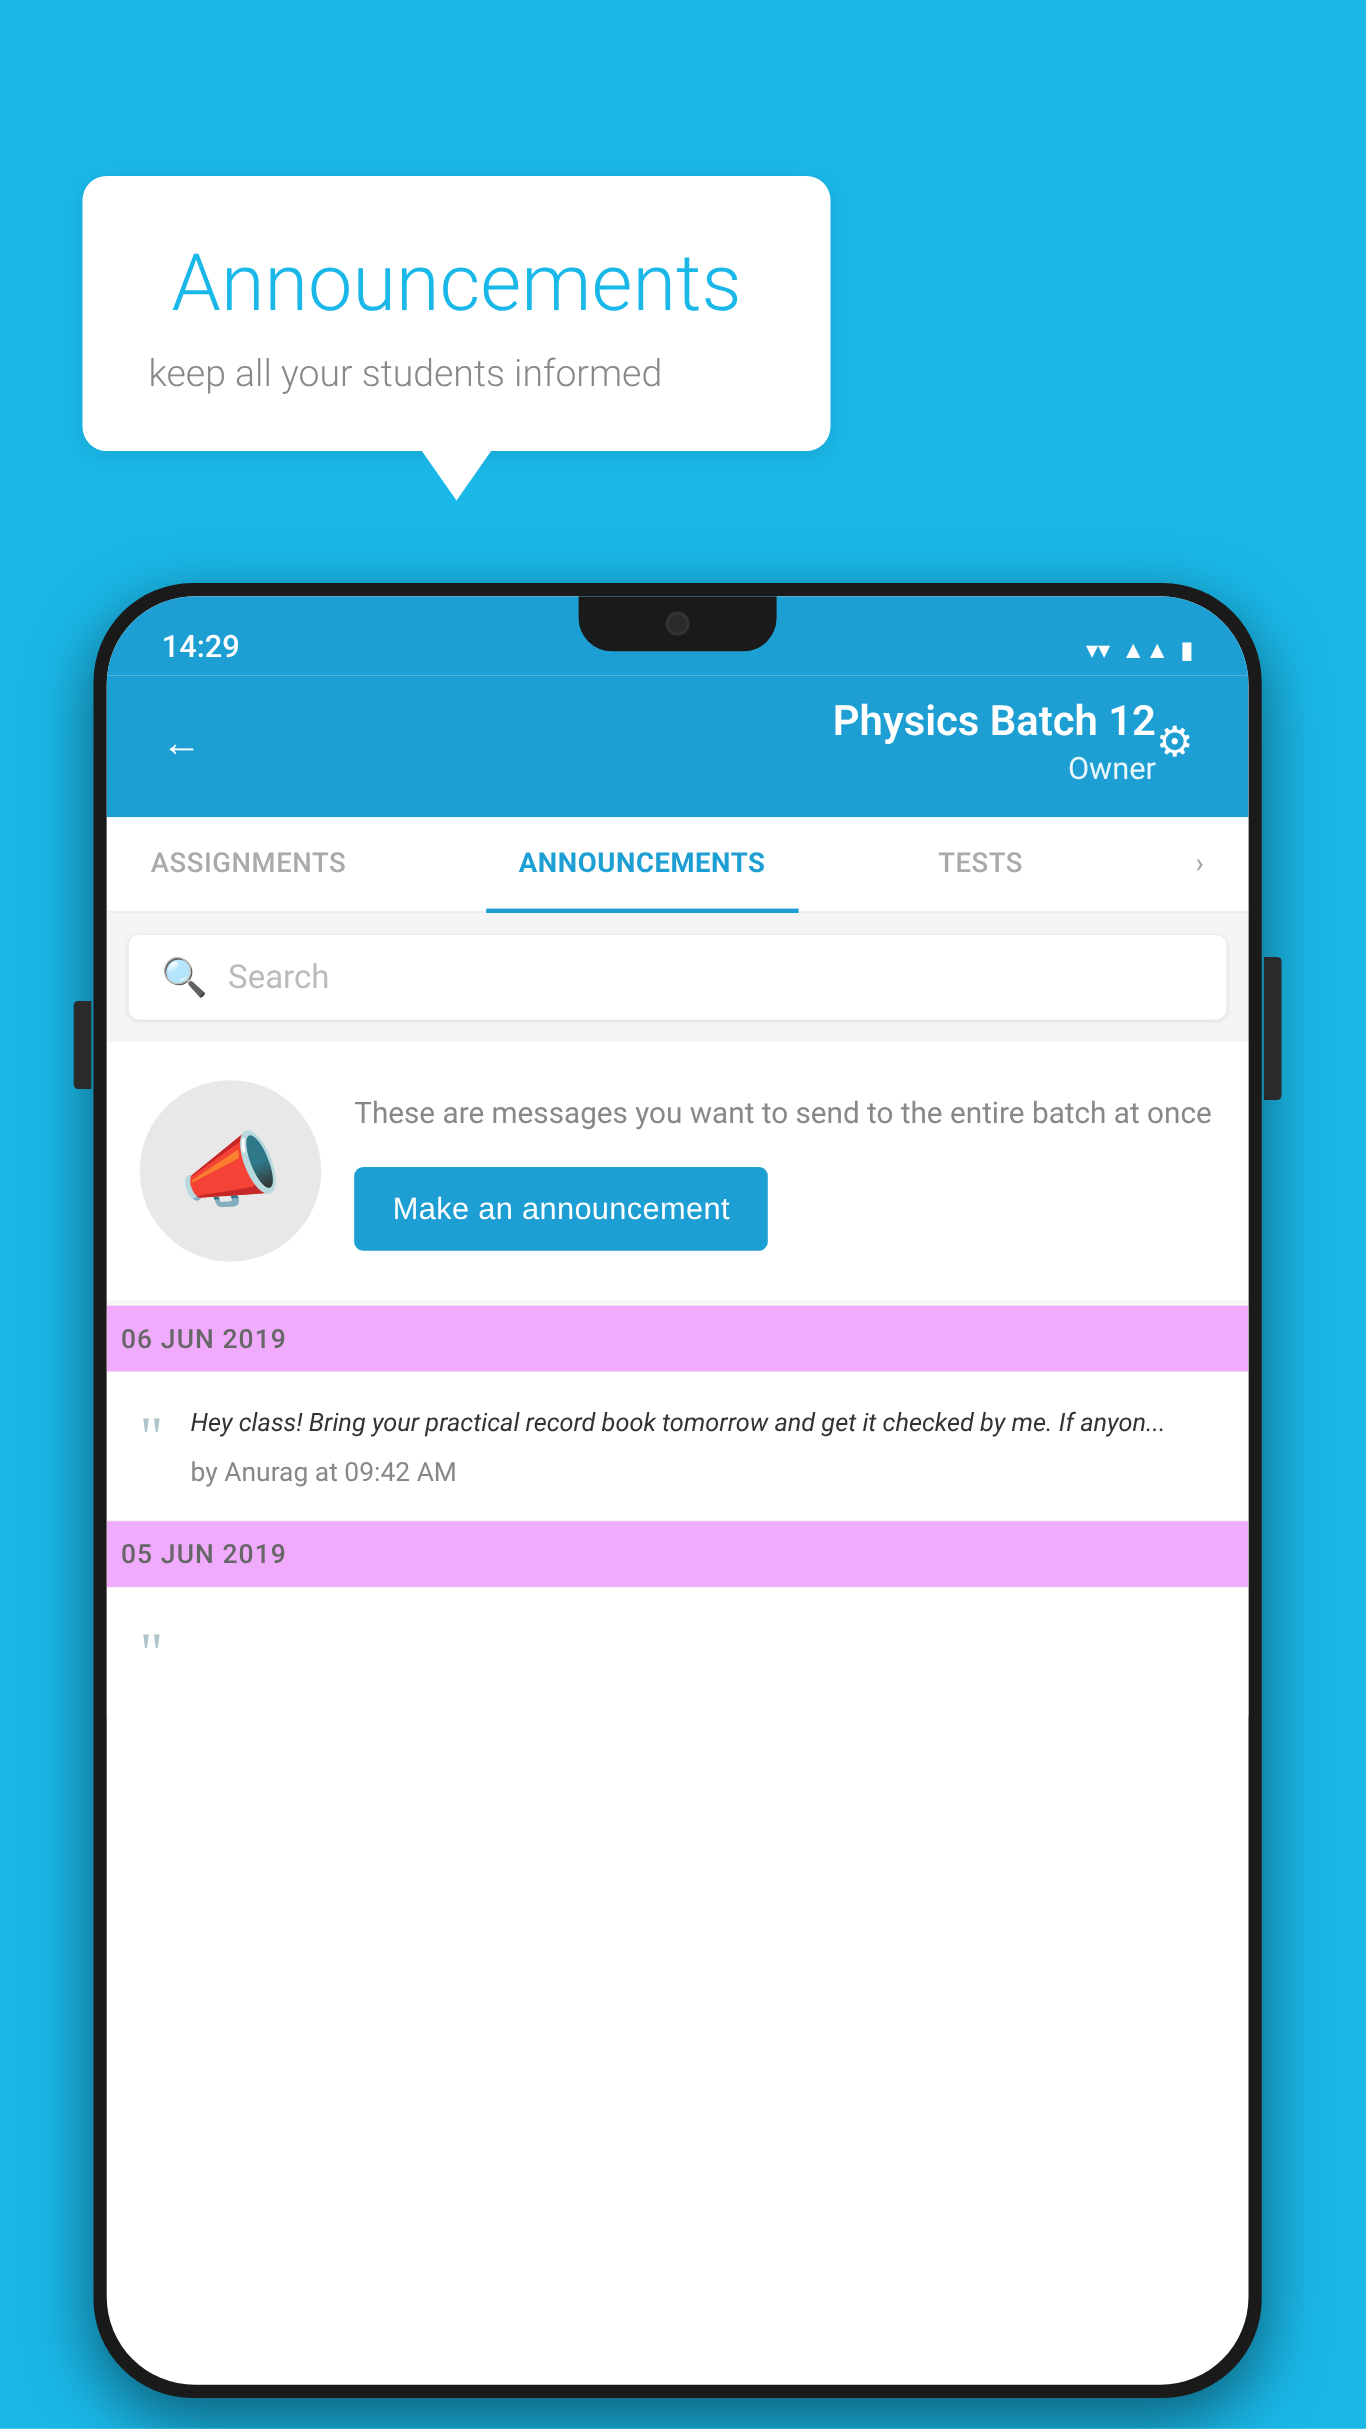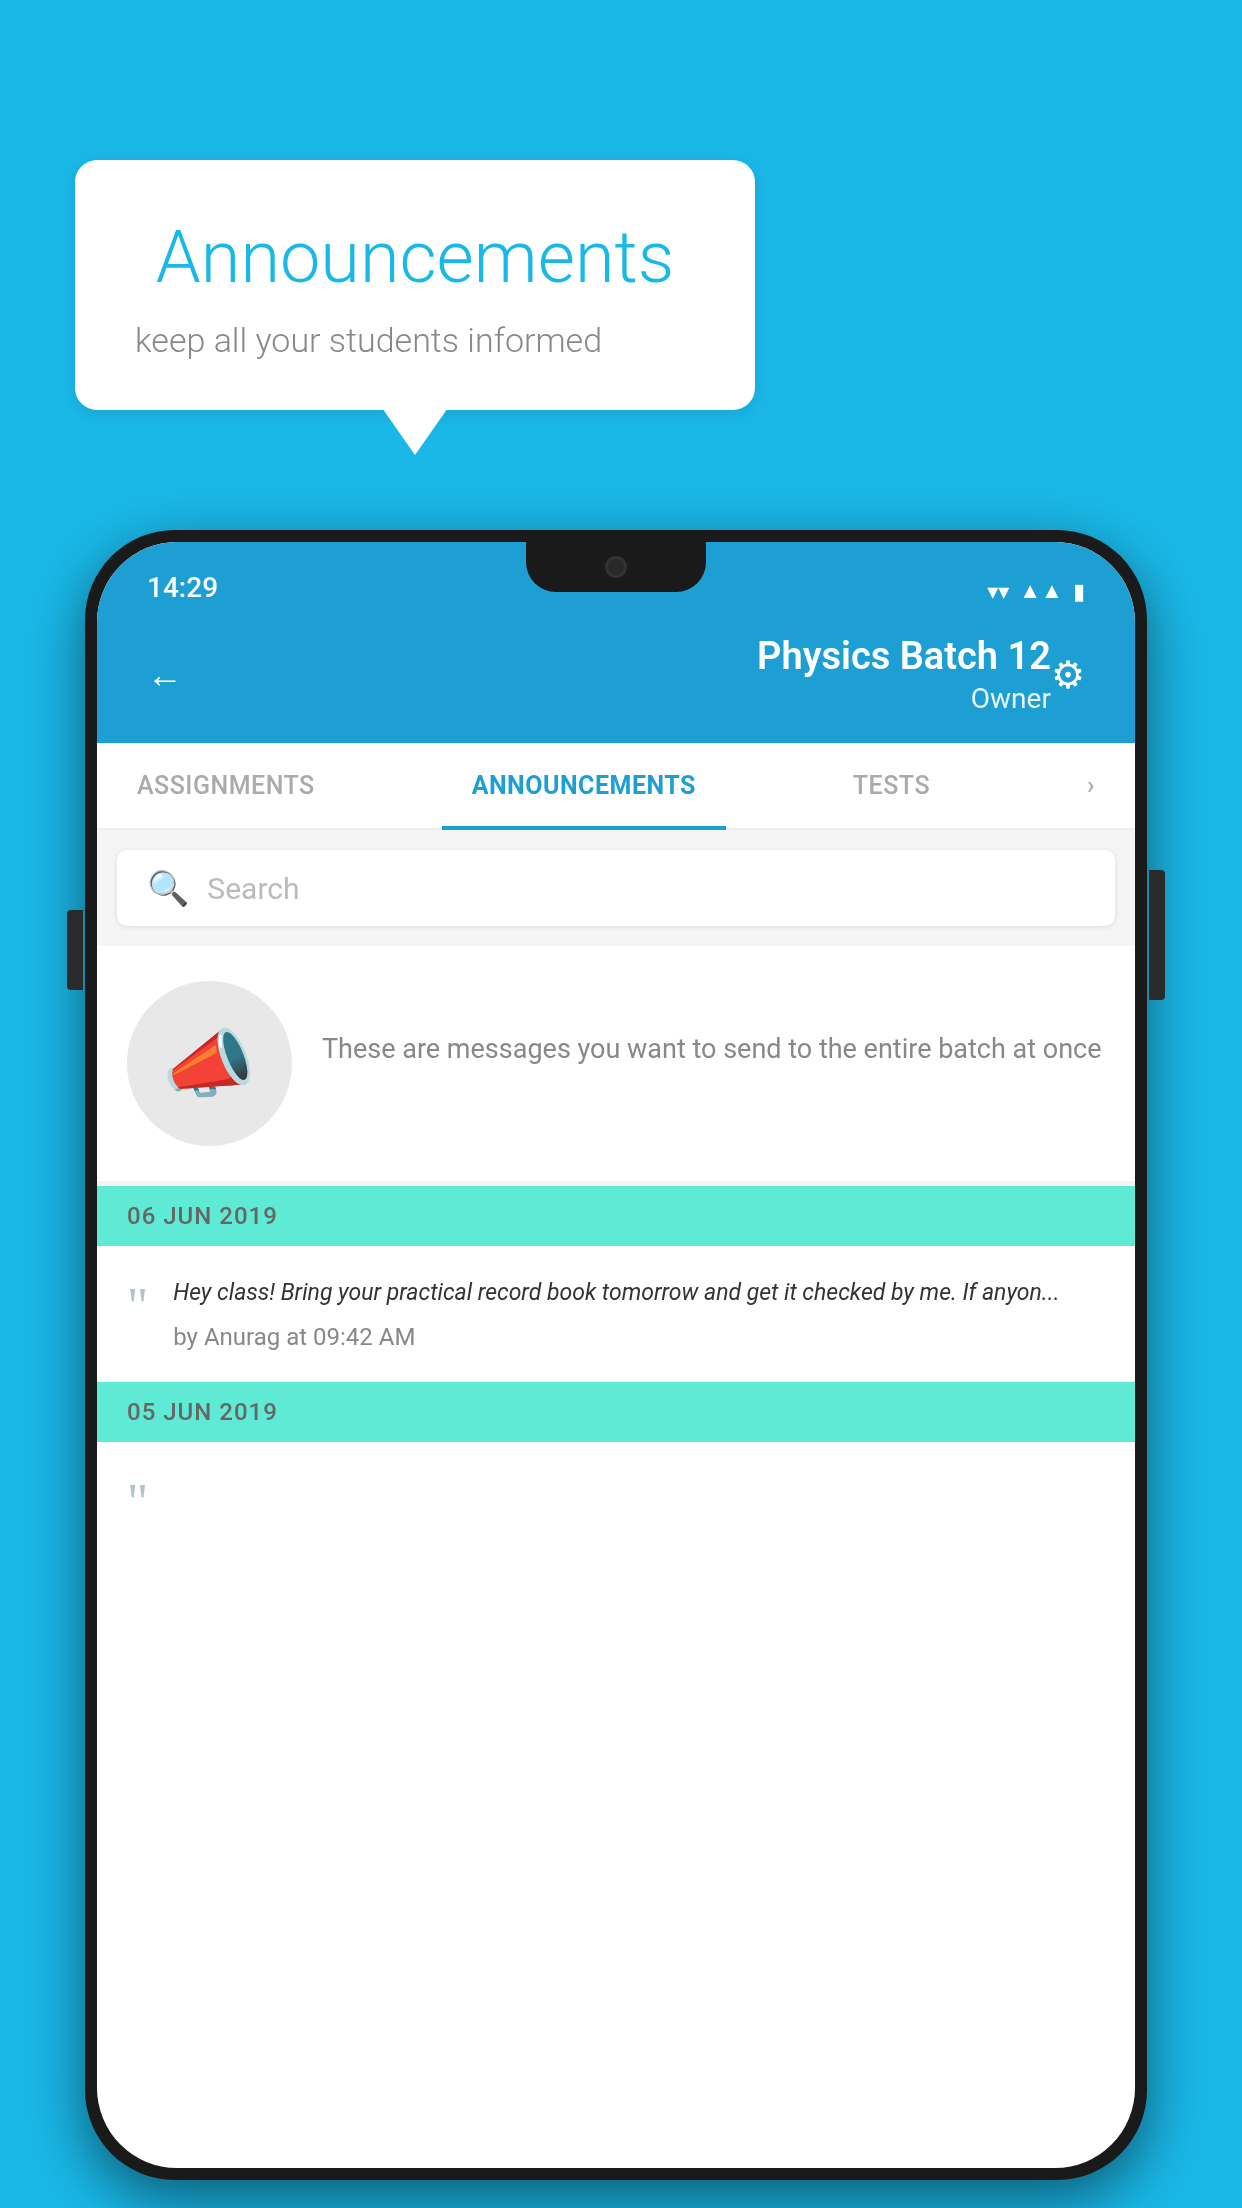--- a/index.html
+++ b/index.html
@@ -306,22 +306,22 @@
       border-radius: 8px;
       padding: 22px 35px;
       font-size: 28px;
       font-weight: 500;
       cursor: pointer;
       letter-spacing: 0.3px;
     }
 
     
     .date-separator {
-      background: #5eead4;
-      padding: 16px 30px;
+      background: #f0abfc;
+      padding: 16px 13px;
       font-size: 24px;
       color: #666;
       letter-spacing: 1px;
       font-weight: 500;
     }
 
     
     .announcement-item {
       background: white;
       padding: 30px 30px;
@@ -413,20 +413,21 @@
           <div class="search-icon-wrap">🔍</div>
           <span class="search-placeholder">Search</span>
         </div>
 
         <div class="promo-card">
           <div class="promo-icon-circle">
             <span class="promo-icon-inner">📣</span>
           </div>
           <div class="promo-content">
             <div class="promo-text">These are messages you want to send to the entire batch at once</div>
+            <button class="make-announcement-btn">Make an announcement</button>
           </div>
         </div>
 
         <div class="date-separator">
           <span>06  JUN  2019</span>
         </div>
 
         <div class="announcement-item">
           <div class="quote-icon">"</div>
           <div class="announcement-content">

